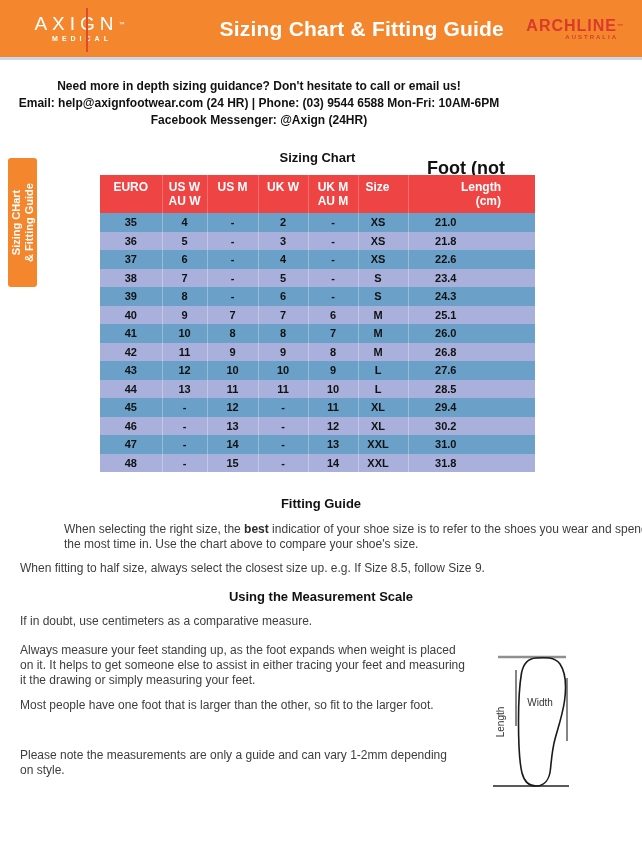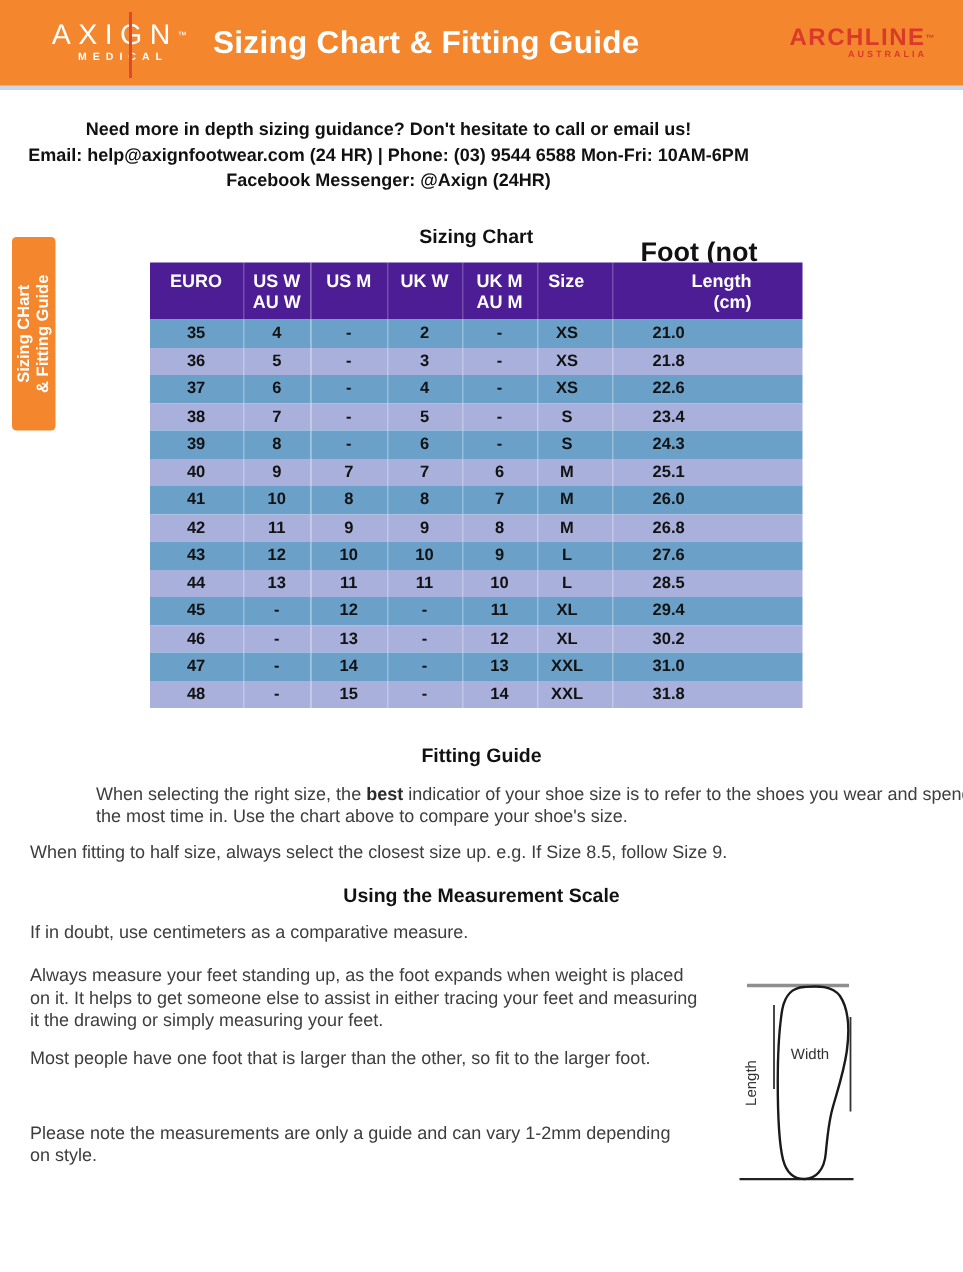--- a/index.html
+++ b/index.html
@@ -13,21 +13,21 @@
   .hdr {
     position:absolute; top:0; left:0; width:642px; height:60px;
     background:#F4872E; border-bottom:3px solid #CBD8EA;
     display:flex; align-items:center;
   }
   .axign-logo { position:relative; width:120px; margin-left:22px; color:#fff; text-align:center; }
   .axign-name { font-size:19px; letter-spacing:5px; font-weight:400; line-height:20px; }
   .axign-sub  { font-size:7px; letter-spacing:4px; font-weight:700; line-height:10px; }
   .axign-tm   { font-size:6px; vertical-align:top; }
   .axign-line { position:absolute; left:64px; top:-6px; height:44px; width:2px; background:#DE4A2F; }
-  .hdr-title  { flex:1; text-align:left; color:#fff; font-size:21px; font-weight:700; letter-spacing:0.2px; }
+  .hdr-title  { flex:1; text-align:right; color:#fff; font-size:21px; font-weight:700; letter-spacing:0.2px; }
   .archline-logo { width:120px; margin-right:18px; text-align:right; color:#D93A2B; }
   .archline-name { font-size:16px; font-weight:700; letter-spacing:1px; line-height:16px; }
   .archline-sub  { font-size:6px; letter-spacing:2px; font-weight:700; margin-right:6px; }
   .archline-tm   { font-size:6px; vertical-align:top; }
 
   
   .contact { position:absolute; top:78px; left:0; width:518px; text-align:center;
              font-size:12px; font-weight:700; color:#111; line-height:17px; }
 
   
@@ -40,21 +40,21 @@
   }
 
   
   .chart-title { position:absolute; top:150px; left:100px; width:435px; text-align:center;
                  font-size:13px; font-weight:700; color:#111; }
   .foot-note   { position:absolute; top:158px; left:408px; width:116px; text-align:center;
                  font-size:18px; font-weight:700; color:#111; }
   table.sizing { position:absolute; top:175px; left:100px; width:435px;
                  border-collapse:collapse; table-layout:fixed; }
   table.sizing th {
-    background:#4c1d95; color:#fff; font-size:12px; font-weight:700;
+    background:#ef4444; color:#fff; font-size:12px; font-weight:700;
     height:38px; vertical-align:top; padding-top:5px; text-align:center; line-height:14px;
   }
   table.sizing th span { display:block; }
   table.sizing td {
     height:18.5px; font-size:11px; font-weight:700; color:#121212;
     text-align:center; vertical-align:middle; line-height:18.5px;
   }
   table.sizing tbody tr:nth-child(odd)  td { background:#6BA1C9; }
   table.sizing tbody tr:nth-child(even) td { background:#A8B0DB; }
   table.sizing th + th { border-left:1px solid rgba(255,255,255,0.22); }

